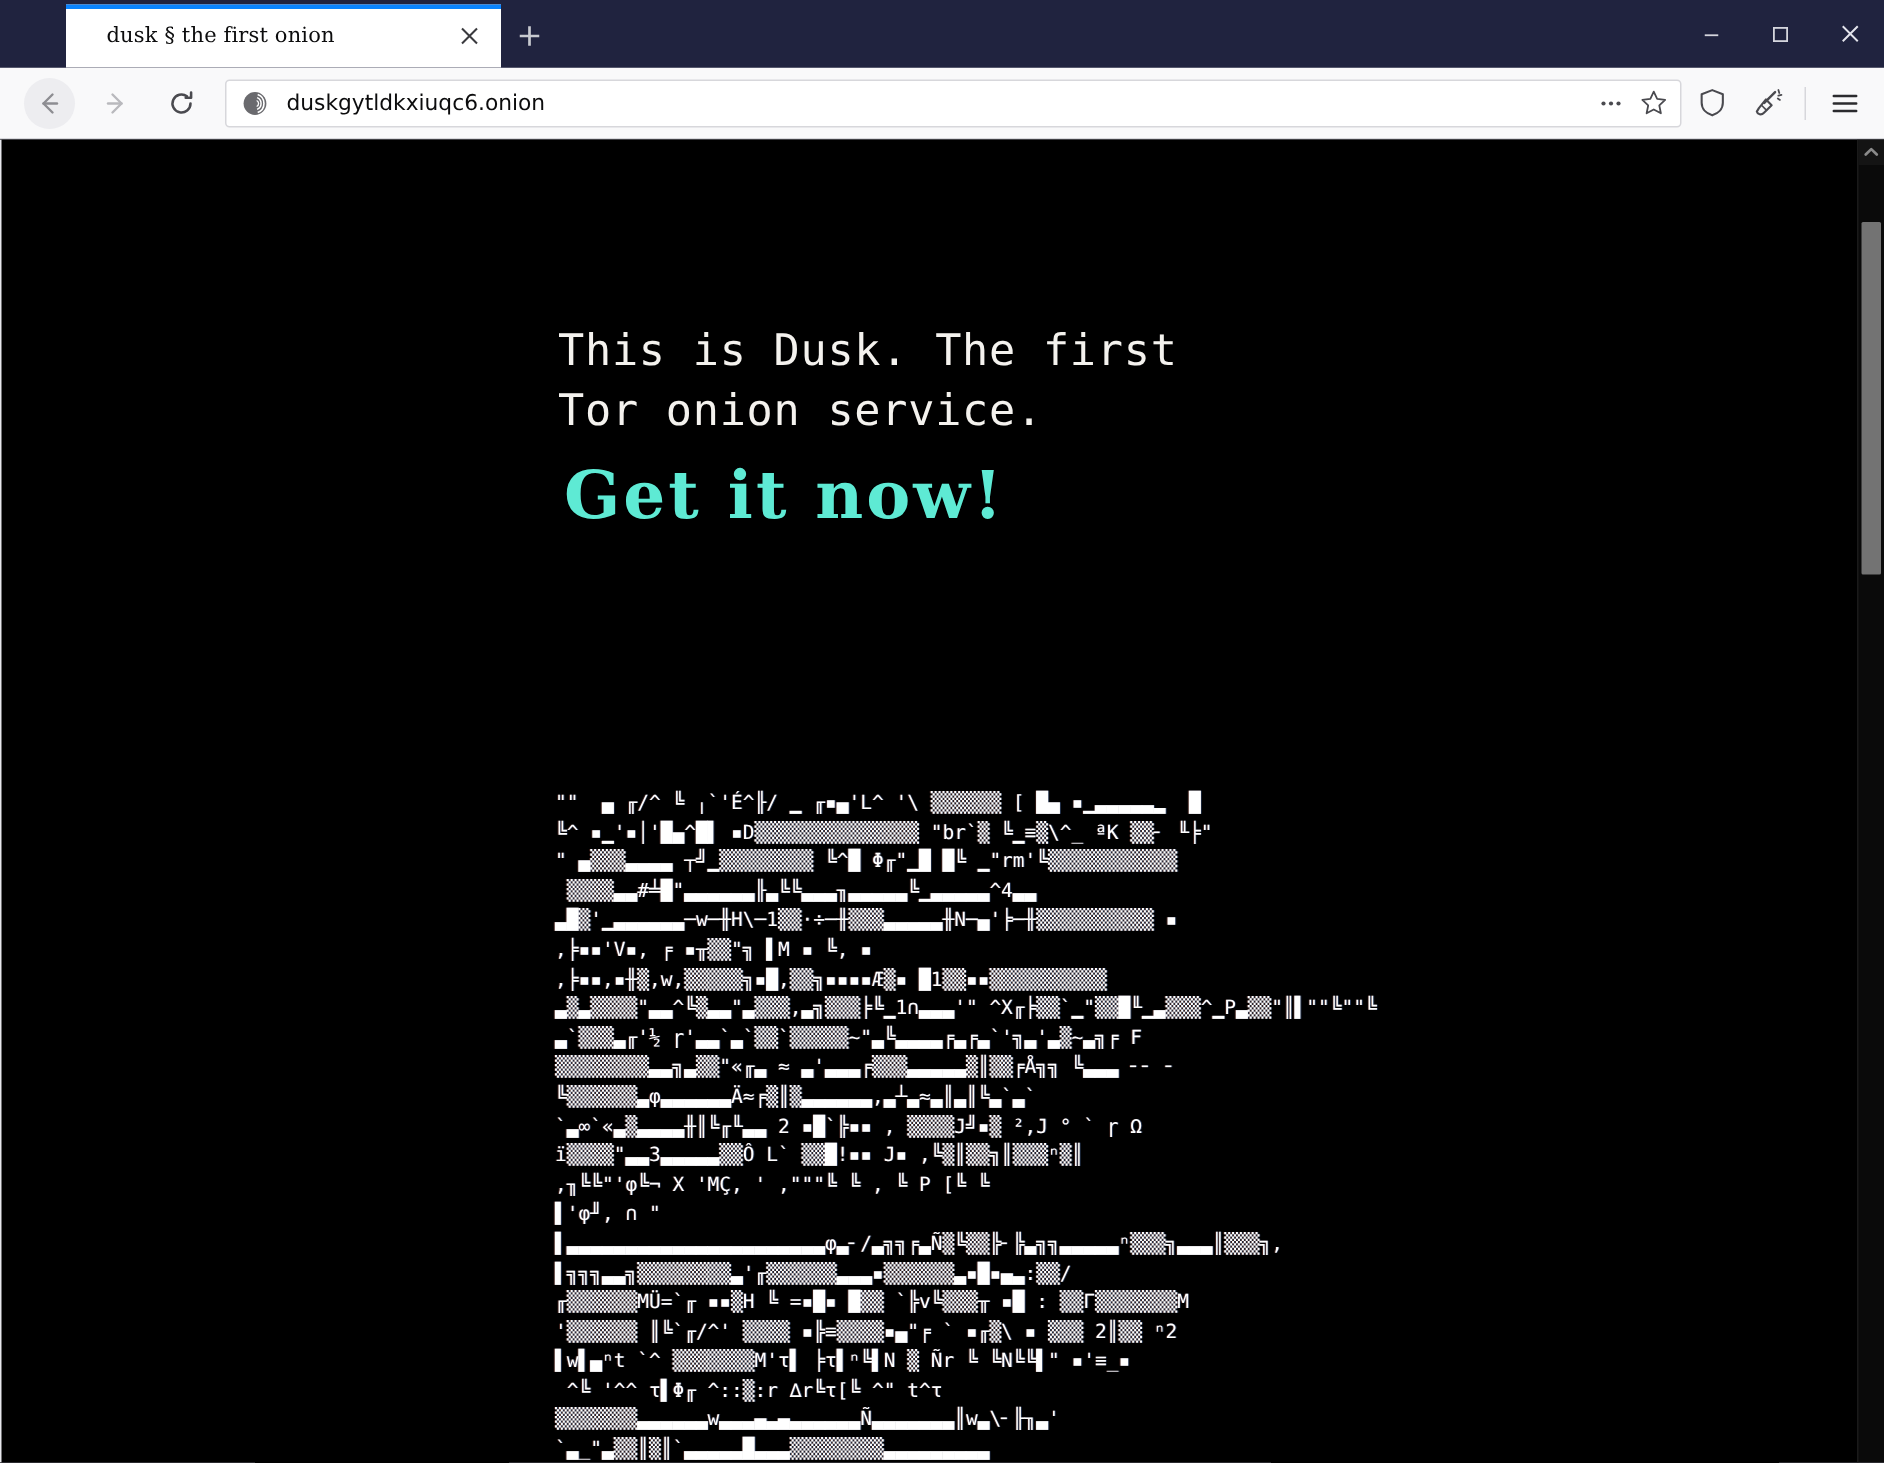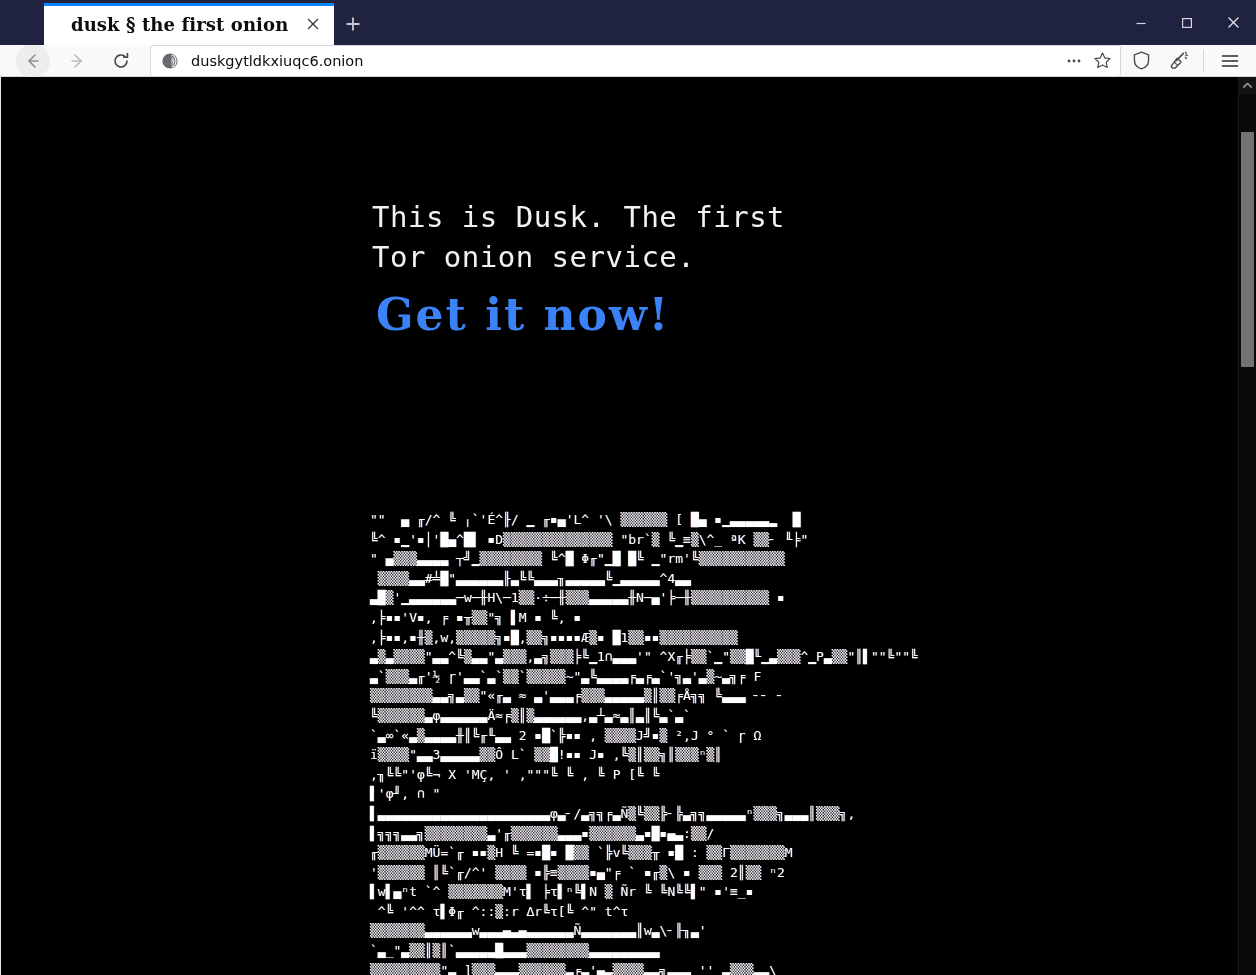--- a/index.html
+++ b/index.html
@@ -53,22 +53,22 @@
     position: absolute;
     left: 0;
     top: 0;
     right: 0;
     height: 3px;
     background: #0a84ff;
   }
   .tab-title {
     flex: 1;
     font-family: "DejaVu Serif", serif;
-    font-weight: bold;
-    font-size: 18px;
+    font-weight: normal;
+    font-size: 14px;
     color: #0c0c0d;
     white-space: nowrap;
     overflow: hidden;
     letter-spacing: 0.1px;
   }
   .tab-close {
     width: 22px;
     height: 22px;
     display: flex;
     align-items: center;
@@ -97,21 +97,21 @@
     width: 46px;
     height: 45px;
     display: flex;
     align-items: center;
     justify-content: center;
   }
   .win-btn svg { display: block; }
 
   
   .nav-bar {
-    height: 32px;
+    height: 48px;
     background: #f9f9fa;
     border-bottom: 1px solid #d7d7db;
     display: flex;
     align-items: center;
     padding: 0 8px;
     box-sizing: border-box;
     flex: 0 0 auto;
   }
   .nav-btn {
     width: 34px;
@@ -215,21 +215,21 @@
     letter-spacing: 0.5px;
   }
   .cta {
     position: absolute;
     left: 376px;
     top: 212px;
     font-family: "DejaVu Serif", serif;
     font-weight: bold;
     font-size: 44px;
     line-height: 52px;
-    color: #3b82f6;
+    color: #5eead4;
     white-space: pre;
     letter-spacing: 2px;
     font-style: normal;
   }
 
   
   .art {
     position: absolute;
     left: 370px;
     top: 433px;

